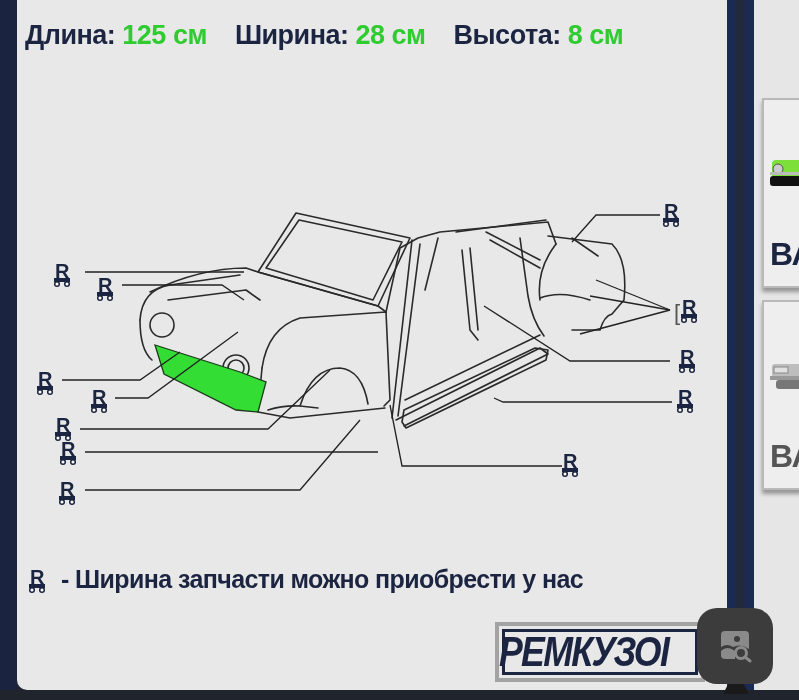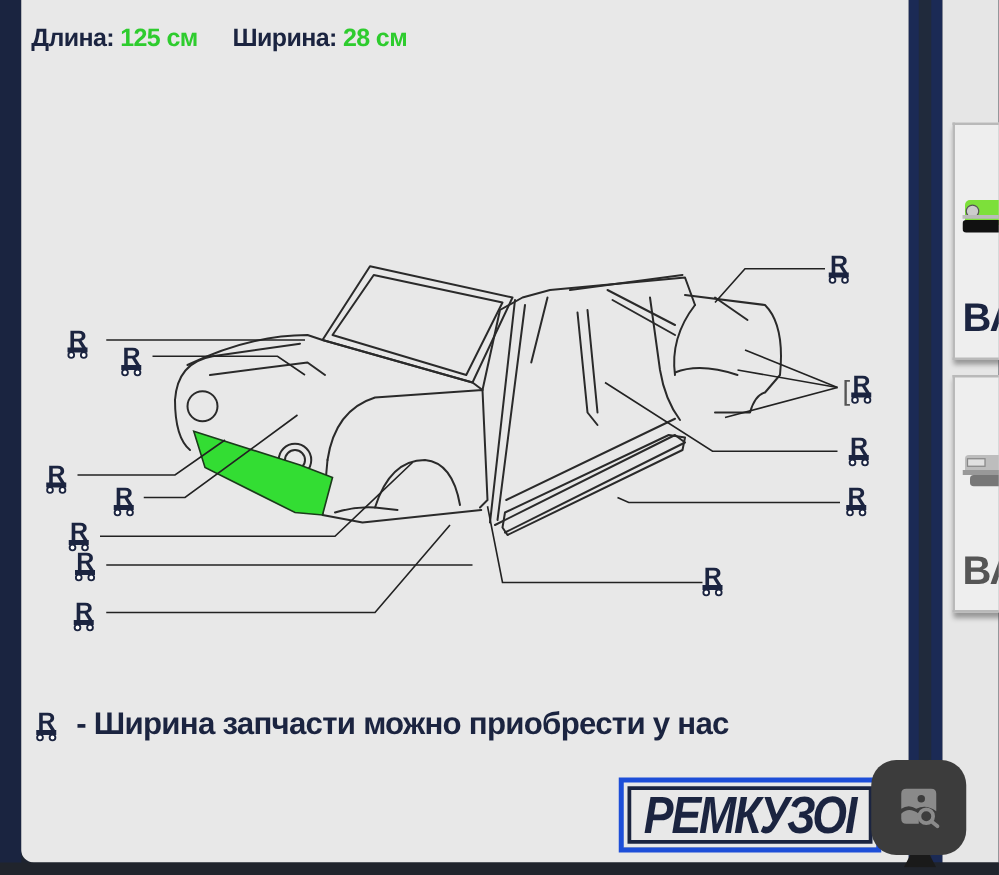--- a/index.html
+++ b/index.html
@@ -11,21 +11,21 @@
       position: absolute; left: 17px; top: 0; width: 710px; height: 690px;
       background: #e8e8e8; border-bottom-left-radius: 10px;
     }
     .divider-bar { position: absolute; left: 727px; top: 0; width: 27px; height: 690px; background: #1b2a55; }
     .divider-bar::after { content: ""; position: absolute; left: 8px; top: 0; width: 10px; height: 100%; background: #202a3c; }
     .right-strip { position: absolute; left: 754px; top: 0; width: 45px; height: 690px; background: #e6e6e6; }
     .bottom-bar { position: absolute; left: 0; top: 690px; width: 799px; height: 10px; background: #20242c; }
 
     .dims {
       position: absolute; left: 25px; top: 20px; display: flex; gap: 0;
-      font-weight: bold; font-size: 20px; color: #1b2440; white-space: nowrap;
+      font-weight: bold; font-size: 27px; color: #1b2440; white-space: nowrap;
       letter-spacing: -0.5px;
     }
     .dim-group { margin-right: 28px; }
     .dim-group .val { color: #2ecc2e; }
 
     .card {
       position: absolute; left: 762px; width: 40px; height: 190px;
       background: #eeeeee; border: 2px solid #b9b9b9; border-right: none;
       box-shadow: 0 4px 4px rgba(0,0,0,0.35);
       overflow: hidden;
@@ -41,22 +41,22 @@
 
     .legend {
       position: absolute; left: 25px; top: 565px; display: flex; align-items: center;
       font-weight: bold; font-size: 25px; color: #1b2440; white-space: nowrap;
       letter-spacing: -0.6px;
     }
     .legend .r-icon { margin-right: 10px; }
 
     .logo {
       position: absolute; left: 495px; top: 622px; width: 210px; height: 60px;
-      border: 4px solid #1d4ed8; background: #e8e8e8;
-      display: flex; align-items: center; padding-left: 16px;
+      border: 4px solid #a3a3a3; background: #e8e8e8;
+      display: flex; align-items: center; padding-left: 0;
       box-shadow: inset 0 0 0 3px #e8e8e8, inset 0 0 0 6px #1b2440;
     }
     .logo span {
       font-weight: bold; font-size: 42px; color: #1b2440; font-style: italic;
       letter-spacing: -2px; transform: scaleX(0.85); transform-origin: left center;
       white-space: nowrap; font-family: "Liberation Sans", sans-serif;
     }
 
     .lens-button {
       position: absolute; left: 697px; top: 608px; width: 76px; height: 76px;
@@ -76,20 +76,24 @@
 <div class="main-panel"></div>
 
 <div class="dims">
   <div class="dim-group">
     <span>Длина:</span>
     <span class="val">125 см</span>
   </div>
   <div class="dim-group">
     <span>Ширина:</span>
     <span class="val">28 см</span>
+  </div>
+  <div class="dim-group">
+    <span>Высота:</span>
+    <span class="val">8 см</span>
   </div>
 </div>
 
 <svg class="diagram" viewBox="17 160 710 360" xmlns="http://www.w3.org/2000/svg">
   <defs>
     <g id="ricon">
       <text x="0" y="16" font-family="Liberation Sans, sans-serif" font-weight="bold" font-size="20" fill="#1b2440">R</text>
       <rect x="-1" y="16" width="16" height="4" fill="#1b2440"></rect>
       <circle cx="2" cy="22" r="2.3" fill="#fff" stroke="#1b2440" stroke-width="1.5"></circle>
       <circle cx="12" cy="22" r="2.3" fill="#fff" stroke="#1b2440" stroke-width="1.5"></circle>

